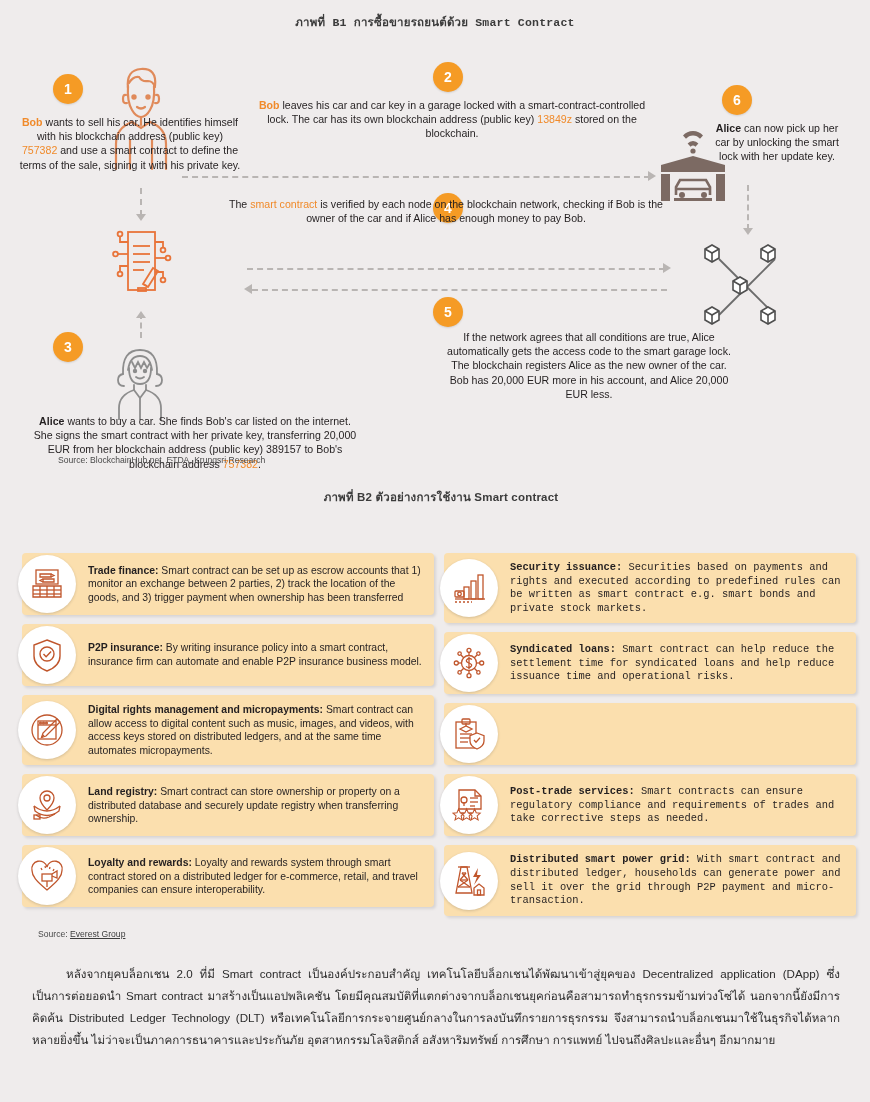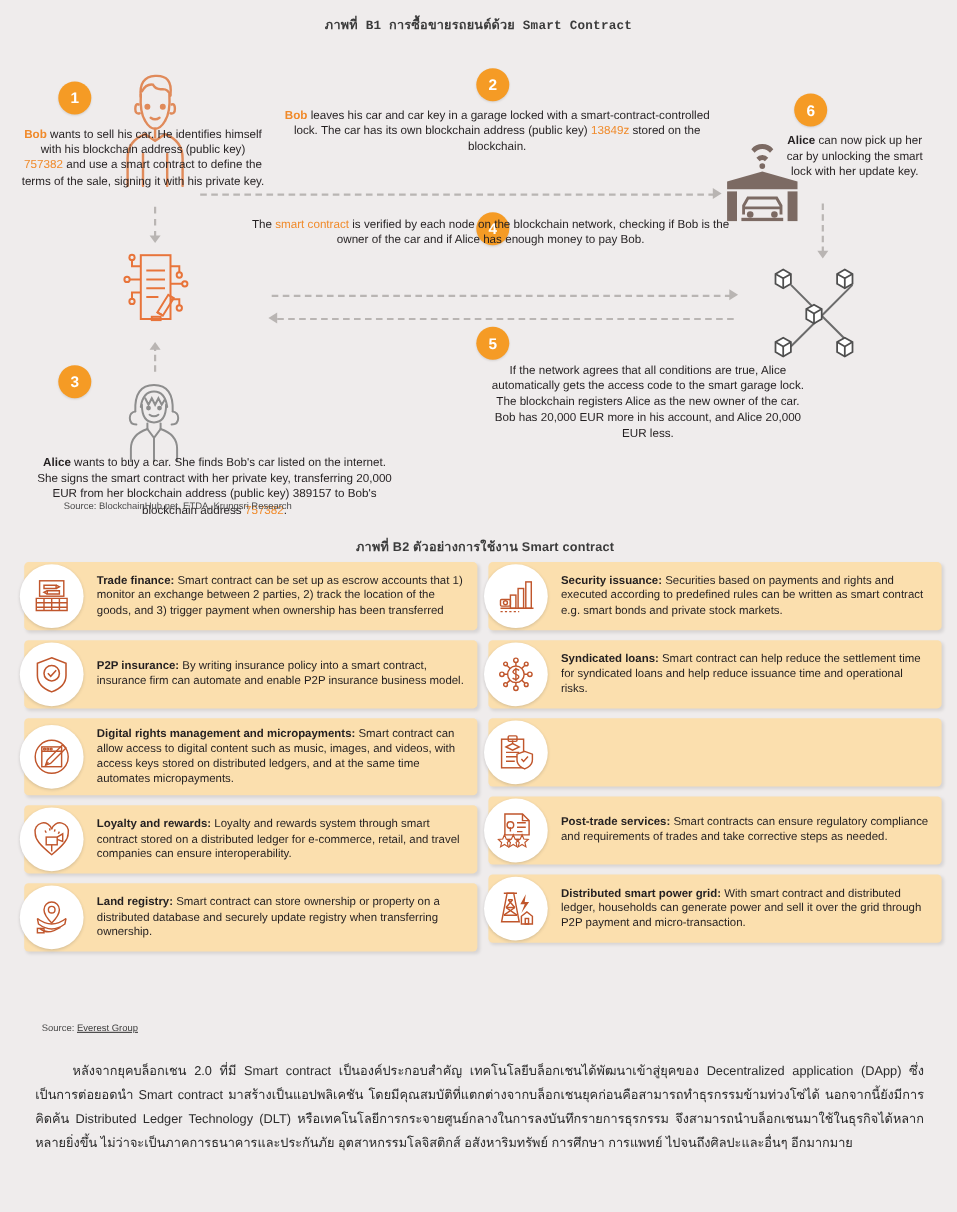--- a/index.html
+++ b/index.html
@@ -106,23 +106,23 @@
   #src1 { left: 58px; top: 455px; }
   #src2 { left: 38px; top: 929px; }
   #src2 .link { color: #3d3d3d; text-decoration: underline; }
 
   
   #b2 {
     position: absolute; top: 505px; left: 14px;
     width: 842px; height: 410px;
     background: #efecec;
   }
-  .col { position: absolute; width: 412px; }
+  .col { position: absolute; width: 412px; margin-top: 42px; }
   #colL { left: 8px; top: 6px; }
-  #colR { left: 430px; top: 6px; }
+  #colR { left: 430px; top: 6px; font-family: Liberation Mono, monospace; }
 
   .card {
     position: relative; margin-bottom: 9px;
     background: #fbdfae; border-radius: 4px;
     min-height: 62px;
     box-shadow: 2px 2px 3px rgba(0,0,0,.10);
     display: flex; align-items: center;
   }
   .card-icon {
     position: absolute; left: -4px; top: 50%; transform: translateY(-50%);
@@ -385,47 +385,47 @@
     <line x1="11.5" y1="24.5" x2="14" y2="22"></line>
   </g>
             </svg>
           </div>
           <div class="card-text"><b>Digital rights management and micropayments:</b><span> Smart contract can allow access to digital content such as music, images, and videos, with access keys stored on distributed ledgers, and at the same time automates micropayments.</span></div>
         </div>
         <div class="card">
           <div class="card-icon">
             <svg width="34" height="34" viewBox="0 0 34 34">
               <g fill="none" stroke="#c0562c" stroke-width="1.3">
+    <path d="M17 3 a7 7 0 0 1 7 7 c0 5 -7 12 -7 12 s-7 -7 -7 -12 a7 7 0 0 1 7 -7z"></path>
+    <circle cx="17" cy="10" r="3"></circle>
+    <path d="M4 18 q13 10 26 0"></path>
+    <path d="M4 18 l1 5 q12 9 24 0 l1 -5"></path>
+    <path d="M6 27 q6 5 13 2 l6 -3"></path>
+    <rect x="4" y="27" width="6" height="4"></rect>
+  </g>
+            </svg>
+          </div>
+          <div class="card-text"><b>Land registry:</b><span> Smart contract can store ownership or property on a distributed database and securely update registry when transferring ownership.</span></div>
+        </div>
+        <div class="card">
+          <div class="card-icon">
+            <svg width="34" height="34" viewBox="0 0 34 34">
+              <g fill="none" stroke="#c0562c" stroke-width="1.3">
     <path d="M17 31 C6 22 2 17 2 11.5 A7.5 7.5 0 0 1 17 8 A7.5 7.5 0 0 1 32 11.5 C32 17 28 22 17 31 z"></path>
     <rect x="12" y="15" width="10" height="7"></rect>
     <path d="M22 15 l5 -3 v7 l-5 -2"></path>
     <line x1="17" y1="22" x2="17" y2="28"></line>
     <path d="M11 9 l1 2"></path>
                 <path d="M15 7 l.5 2"></path>
                 <path d="M20 8 l-.5 2"></path>
                 <path d="M24 10 l-1 2"></path>
   </g>
             </svg>
           </div>
           <div class="card-text"><b>Loyalty and rewards:</b><span> Loyalty and rewards system through smart contract stored on a distributed ledger for e-commerce, retail, and travel companies can ensure interoperability.</span></div>
-        </div>
-        <div class="card">
-          <div class="card-icon">
-            <svg width="34" height="34" viewBox="0 0 34 34">
-              <g fill="none" stroke="#c0562c" stroke-width="1.3">
-    <path d="M17 3 a7 7 0 0 1 7 7 c0 5 -7 12 -7 12 s-7 -7 -7 -12 a7 7 0 0 1 7 -7z"></path>
-    <circle cx="17" cy="10" r="3"></circle>
-    <path d="M4 18 q13 10 26 0"></path>
-    <path d="M4 18 l1 5 q12 9 24 0 l1 -5"></path>
-    <path d="M6 27 q6 5 13 2 l6 -3"></path>
-    <rect x="4" y="27" width="6" height="4"></rect>
-  </g>
-            </svg>
-          </div>
-          <div class="card-text"><b>Land registry:</b><span> Smart contract can store ownership or property on a distributed database and securely update registry when transferring ownership.</span></div>
         </div>
       </div>
     <div class="col" id="colR">
         <div class="card">
           <div class="card-icon">
             <svg width="34" height="34" viewBox="0 0 34 34">
               <g fill="none" stroke="#c0562c" stroke-width="1.3">
     <rect x="12" y="16" width="5" height="12"></rect>
     <rect x="19" y="10" width="5" height="18"></rect>
     <rect x="26" y="4" width="5" height="24"></rect>

